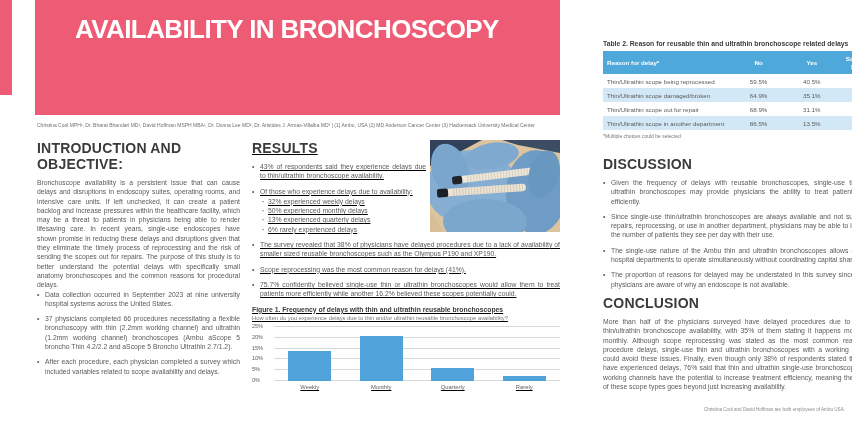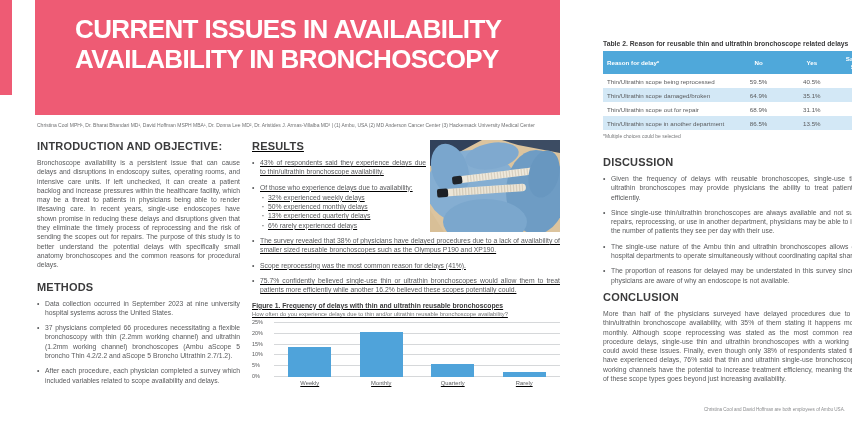--- a/index.html
+++ b/index.html
@@ -19,21 +19,21 @@
   .title-block{position:absolute;left:35px;top:0;width:525px;height:115px;background:var(--pink);color:#fff;padding:14px 16px 0 40px;}
   .title-line{display:block;font-size:26px;font-weight:bold;line-height:30px;letter-spacing:-0.6px;}
 
   .authors{position:absolute;left:37px;top:122px;width:808px;font-size:5px;color:#6f7072;white-space:nowrap;}
 
   .col{position:absolute;overflow:hidden;}
   .col1{left:37px;top:140px;width:203px;height:286px;}
   .col2{left:252px;top:140px;width:308px;height:286px;text-decoration:underline;}
   .col3{left:572px;top:40px;width:273px;height:386px;margin-left:31px;}
 
-  h2{font-size:11px;color:var(--heading);letter-spacing:0.2px;margin-bottom:6px;font-weight:bold;}
+  h2{font-size:14px;color:var(--heading);letter-spacing:0.2px;margin-bottom:6px;font-weight:bold;}
   p,li{font-size:6.8px;line-height:9.3px;color:var(--body);}
   .justify{text-align:justify;}
 
   ul{list-style:none;}
   .bullets>li{padding-left:8px;position:relative;margin-bottom:6px;text-align:justify;}
   .bullets>li::before{content:"\2022";position:absolute;left:0;color:var(--body);}
   .subbullets{margin-top:1px;}
   .subbullets li{padding-left:8px;position:relative;margin-bottom:0;text-align:left;}
   .subbullets li::before{content:"\00b7";position:absolute;left:2px;font-weight:bold;color:var(--body);}
 
@@ -69,30 +69,28 @@
   .disclosure{position:absolute;right:7px;top:407px;font-size:4.6px;color:#8a8b8d;}
 </style>
 </head>
 <body>
 
 <div class="poster">
 
   <div class="accent-strip"></div>
 
   <div class="title-block">
-    <span class="title-line">CURRENT ISSUES IN AVAILABILITY</span>
     <span class="title-line">AVAILABILITY IN BRONCHOSCOPY</span>
   </div>
 
   <div class="authors">Christina Cool MPH¹, Dr. Bharat Bhandari MD¹, David Hoffman MSPH MBA¹, Dr. Donna Lee MD², Dr. Aristides J. Armas-Villalba MD³ | (1) Ambu, USA (2) MD Anderson Cancer Center (3) Hackensack University Medical Center</div>
 
   <div class="col col1">
     <h2>INTRODUCTION AND OBJECTIVE:</h2>
     <p class="justify">Bronchoscope availability is a persistent issue that can cause delays and disruptions in endoscopy suites, operating rooms, and intensive care units. If left unchecked, it can create a patient backlog and increase pressures within the healthcare facility, which may be a threat to patients in physicians being able to render lifesaving care. In recent years, single-use endoscopes have shown promise in reducing these delays and disruptions given that they eliminate the timely process of reprocessing and the risk of sending the scopes out for repairs. The purpose of this study is to better understand the potential delays with specifically small anatomy bronchoscopes and the common reasons for procedural delays.</p>
-    <h2 class="methods-heading">METHODS</h2>
     <ul class="bullets">
       <li>Data collection occurred in September 2023 at nine university hospital systems across the United States.</li>
       <li>37 physicians completed 66 procedures necessitating a flexible bronchoscopy with thin (2.2mm working channel) and ultrathin (1.2mm working channel) bronchoscopes (Ambu aScope 5 broncho Thin 4.2/2.2 and aScope 5 Broncho Ultrathin 2.7/1.2).</li>
       <li>After each procedure, each physician completed a survey which included variables related to scope availability and delays.</li>
     </ul>
   </div>
 
   <div class="col col2">
     <h2>RESULTS</h2>
     <div class="results-top">

